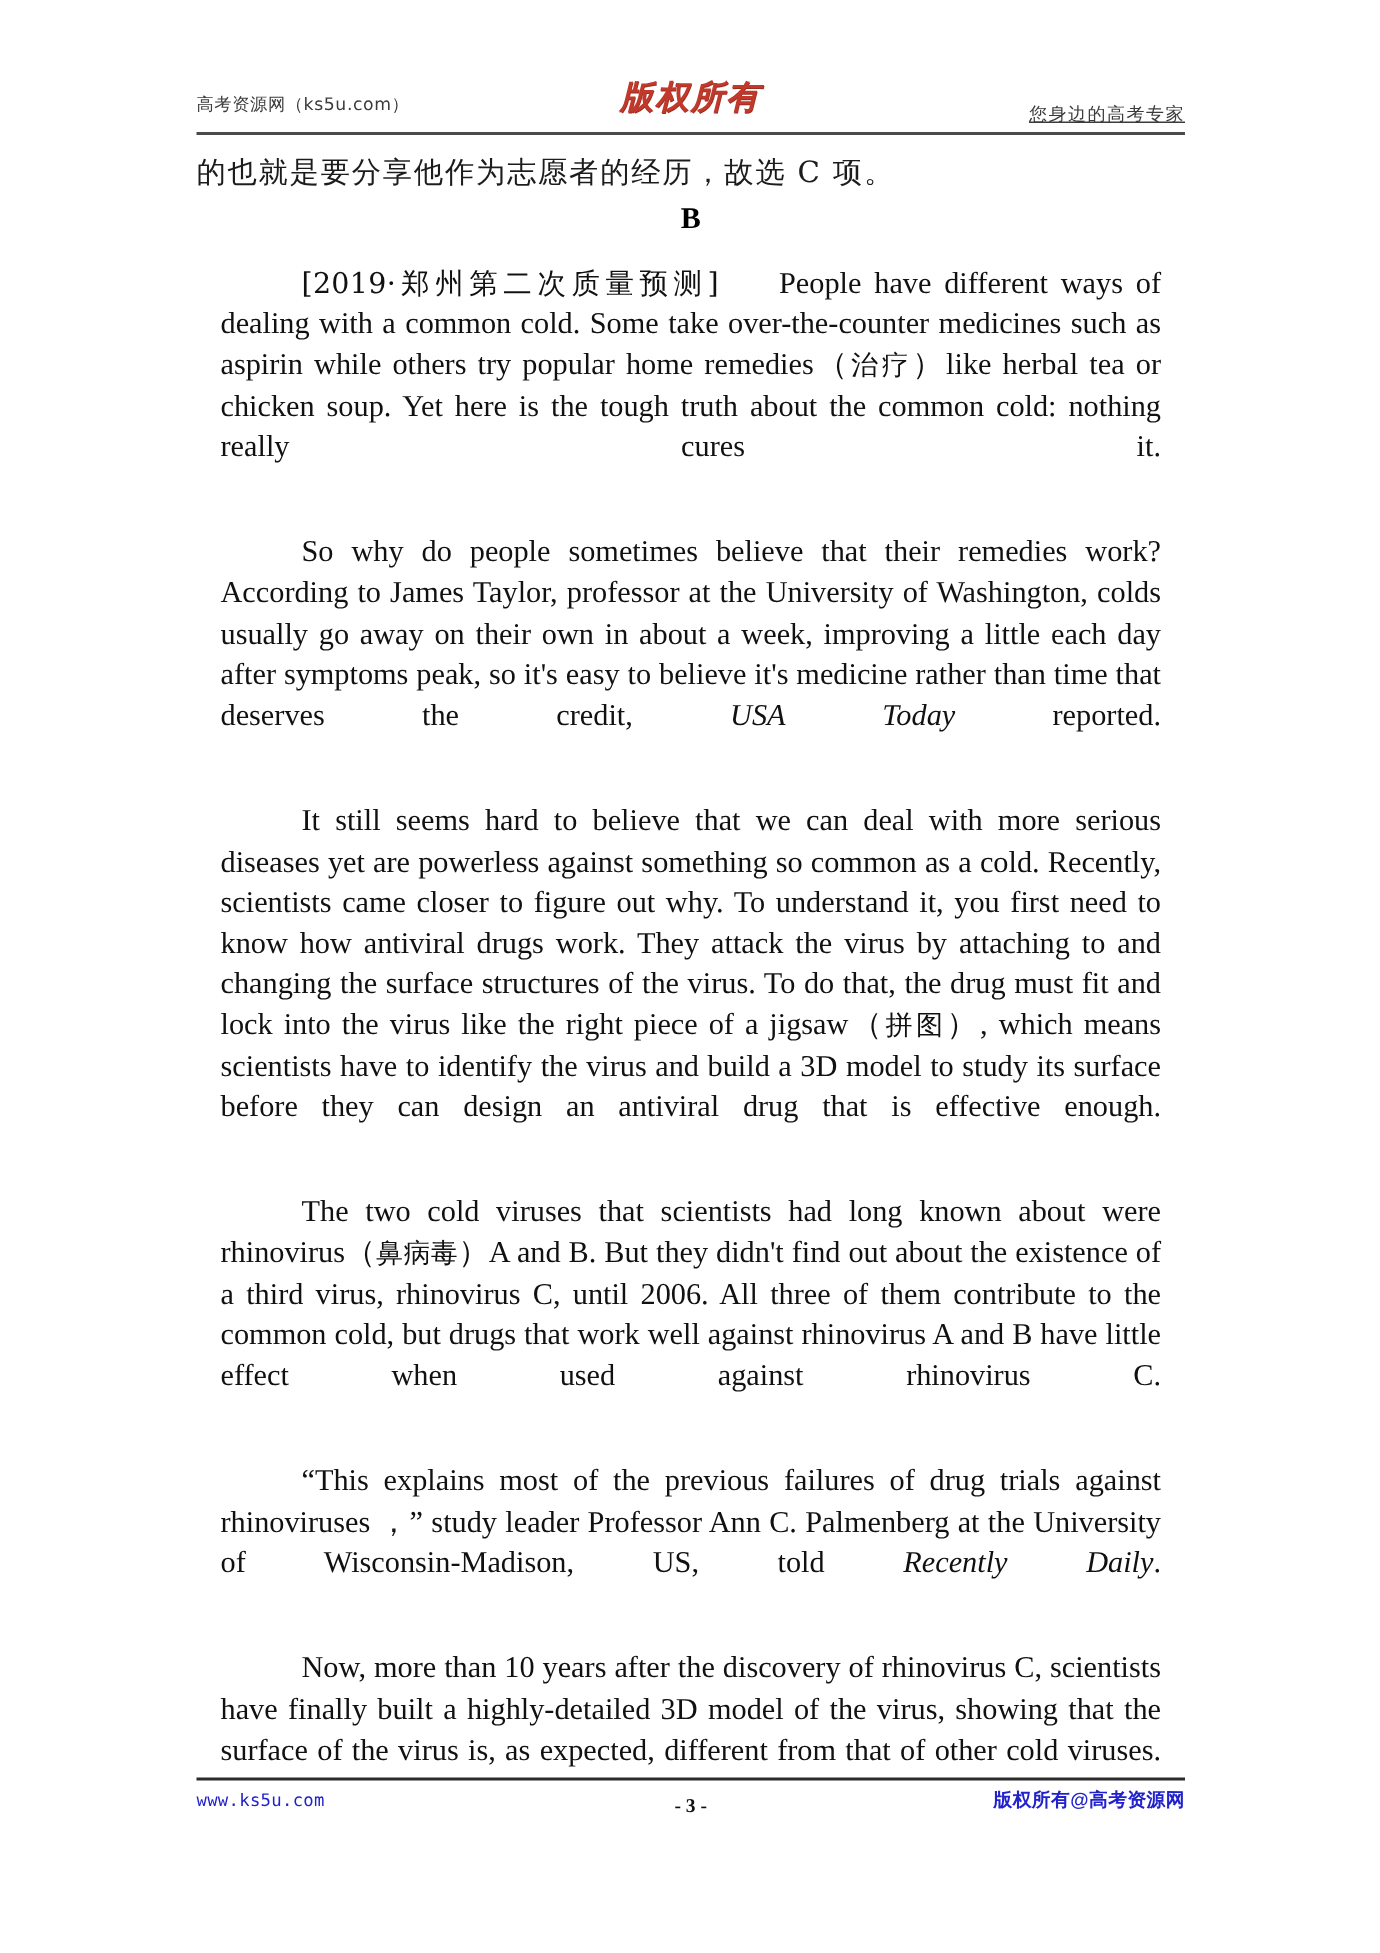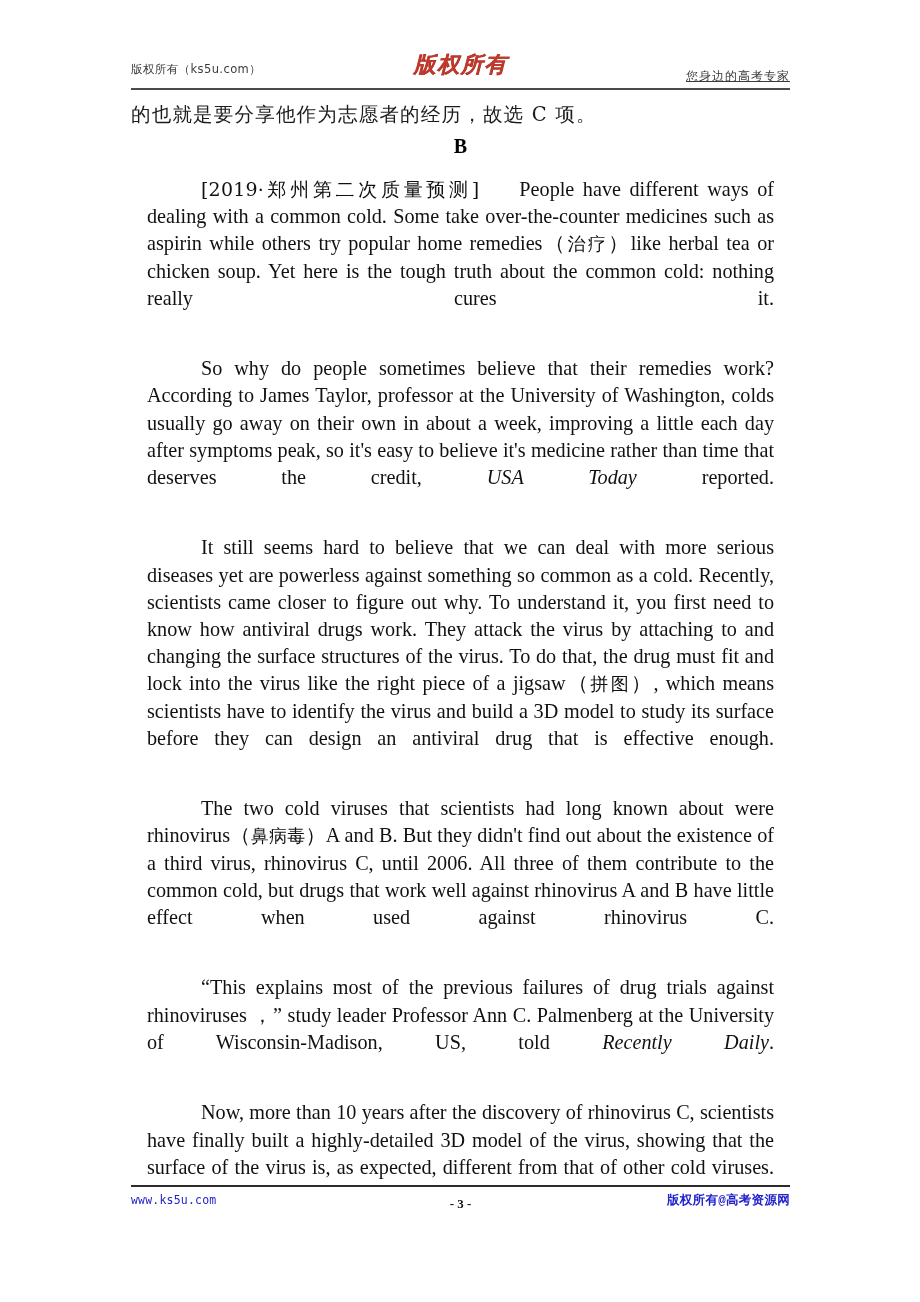--- a/index.html
+++ b/index.html
@@ -174,36 +174,36 @@
     font-family: "Liberation Serif", "DejaVu Serif", serif;
     font-size: 13px;
     font-weight: bold;
     color: #111;
     white-space: nowrap;
   }
   .footer-right {
     position: absolute;
     right: 0;
     top: 2px;
-    font-family: Liberation Mono, monospace;
+    font-family: Liberation Sans, sans-serif;
     font-size: 12.5px;
     font-weight: bold;
     color: #2222cc;
     letter-spacing: 0.3px;
     white-space: nowrap;
   }
 </style>
 </head>
 <body>
 
 <div class="page">
 
   <div class="page-header">
     <div class="header-row">
-      <span class="header-left">版权所有（ks5u.com）</span>
+      <span class="header-left">高考资源网（ks5u.com）</span>
       <span class="header-logo" style="color: rgb(192, 57, 43);">版权所有</span>
       <span class="header-right">您身边的高考专家</span>
     </div>
   </div>
   <div class="header-rule"></div>
 
   <div class="content">
 
     <p class="cn-line">的也就是要分享他作为志愿者的经历，故选 C 项。</p>
 

